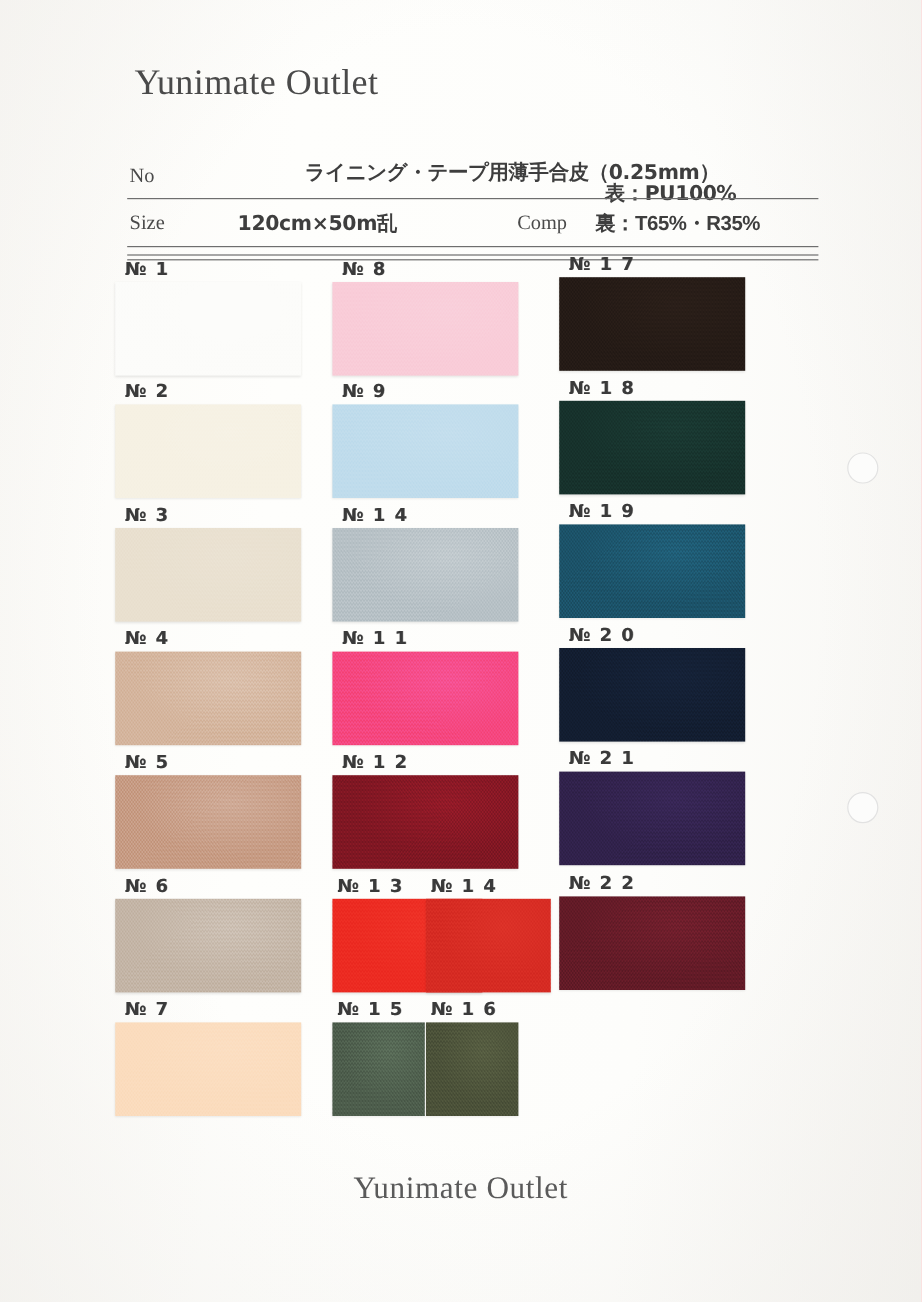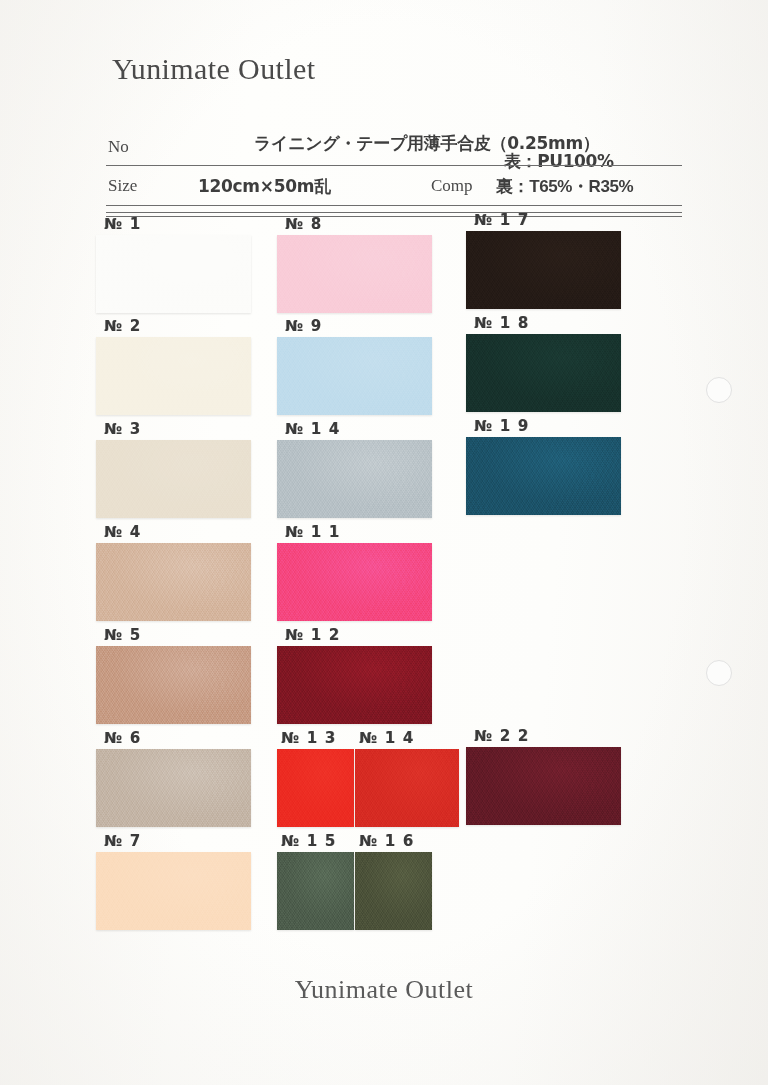--- a/index.html
+++ b/index.html
@@ -272,21 +272,21 @@
         <div class="swatch-label">№ 1 4</div>
       </div>
       <div class="swatch-cell" style="left: 277px; top: 543px; width: 155px; height: 78px;">
         <div class="swatch-chip" title="№ 1 1" style="background: rgb(245, 70, 126);"></div>
         <div class="swatch-label">№ 1 1</div>
       </div>
       <div class="swatch-cell" style="left: 277px; top: 646px; width: 155px; height: 78px;">
         <div class="swatch-chip" title="№ 1 2" style="background: rgb(126, 22, 34);"></div>
         <div class="swatch-label">№ 1 2</div>
       </div>
-      <div class="swatch-cell half" style="left: 277px; top: 749px; width: 77px; height: 78px;">
+      <div class="swatch-cell half" style="left: 277px; top: 749px; width: 77px; height: 78px; padding-left: 48px;">
         <div class="swatch-chip" title="№ 1 3" style="background: rgb(236, 42, 33);"></div>
         <div class="swatch-label">№ 1 3</div>
       </div>
       <div class="swatch-cell half" style="left: 355px; top: 749px; width: 77px; height: 78px; padding-left: 27px;">
         <div class="swatch-chip" title="№ 1 4" style="background: rgb(214, 42, 34);"></div>
         <div class="swatch-label">№ 1 4</div>
       </div>
       <div class="swatch-cell half" style="left: 277px; top: 852px; width: 77px; height: 78px;">
         <div class="swatch-chip" title="№ 1 5" style="background: rgb(76, 92, 75);"></div>
         <div class="swatch-label">№ 1 5</div>
@@ -300,20 +300,28 @@
         <div class="swatch-label">№ 1 7</div>
       </div>
       <div class="swatch-cell" style="left: 466px; top: 334px; width: 155px; height: 78px;">
         <div class="swatch-chip" title="№ 1 8" style="background: rgb(22, 49, 43);"></div>
         <div class="swatch-label">№ 1 8</div>
       </div>
       <div class="swatch-cell" style="left: 466px; top: 437px; width: 155px; height: 78px;">
         <div class="swatch-chip" title="№ 1 9" style="background: rgb(27, 81, 103);"></div>
         <div class="swatch-label">№ 1 9</div>
       </div>
+      <div class="swatch-cell" style="left: 466px; top: 540px; width: 155px; height: 78px;">
+        <div class="swatch-chip" title="№ 2 0" style="background: rgb(18, 29, 48);"></div>
+        <div class="swatch-label">№ 2 0</div>
+      </div>
+      <div class="swatch-cell" style="left: 466px; top: 643px; width: 155px; height: 78px;">
+        <div class="swatch-chip" title="№ 2 1" style="background: rgb(48, 33, 74);"></div>
+        <div class="swatch-label">№ 2 1</div>
+      </div>
       <div class="swatch-cell" style="left: 466px; top: 747px; width: 155px; height: 78px;">
         <div class="swatch-chip" title="№ 2 2" style="background: rgb(97, 26, 38);"></div>
         <div class="swatch-label">№ 2 2</div>
       </div>
     </div>
 
   <div class="punch-hole" id="punch-hole-top"></div>
   <div class="punch-hole" id="punch-hole-bottom"></div>
 
   <div id="footer-title">Yunimate Outlet</div>

